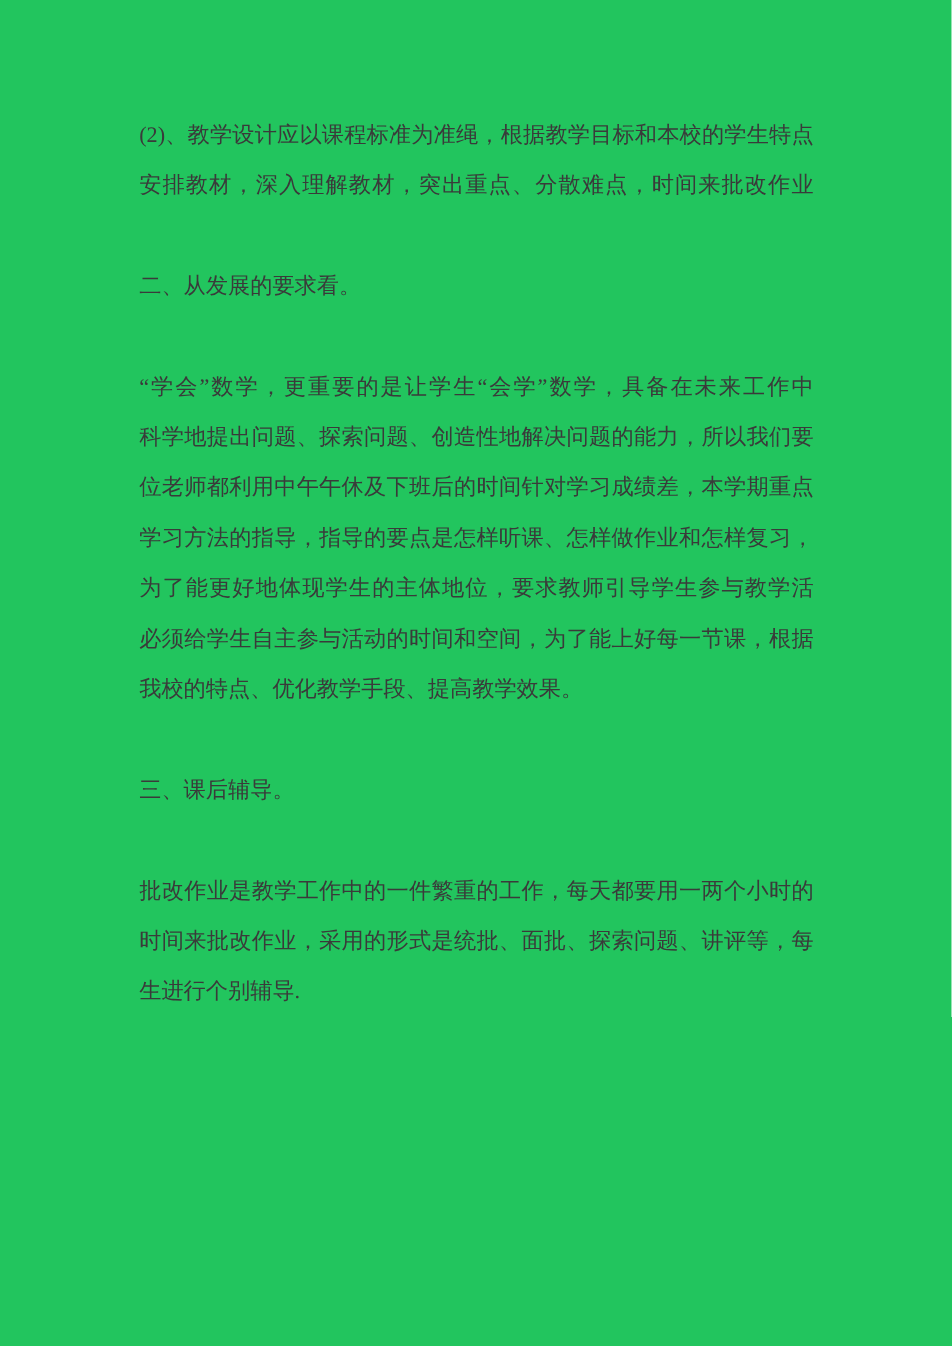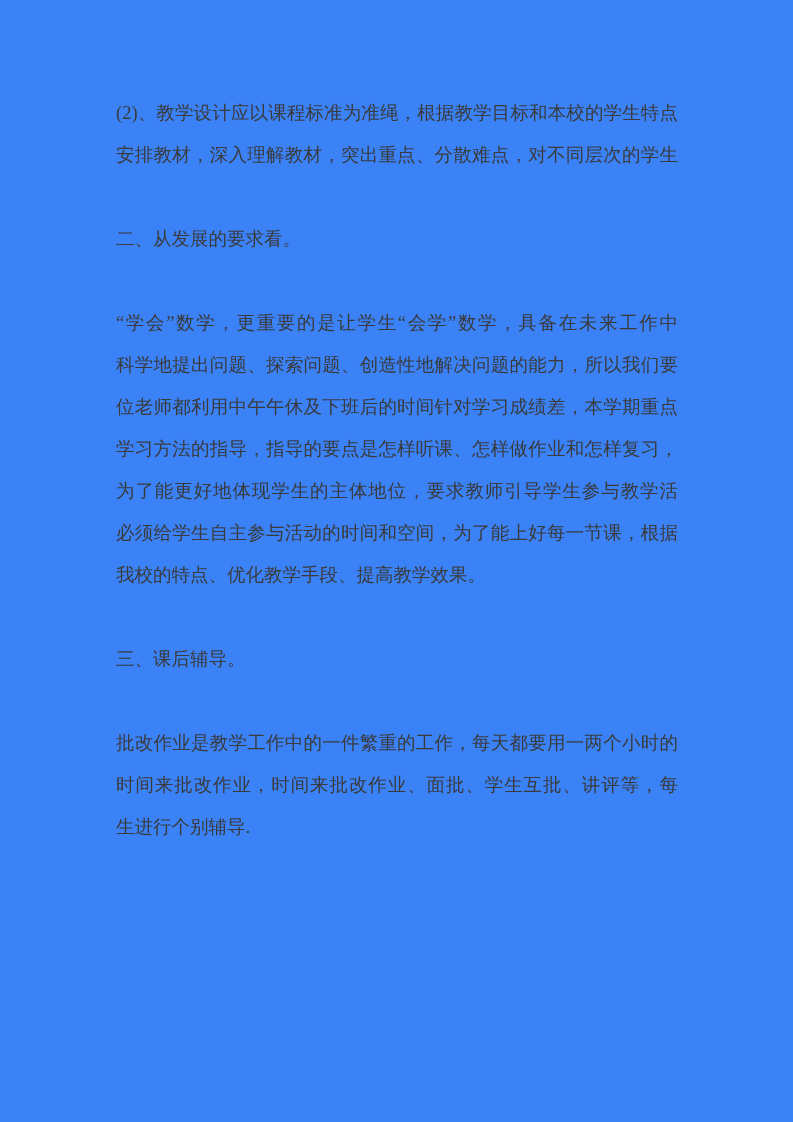--- a/index.html
+++ b/index.html
@@ -4,21 +4,21 @@
 <style>
   html, body {
     margin: 0;
     padding: 0;
     background: #ffffff;
   }
   .page {
     position: relative;
     width: 793px;
     height: 1122px;
-    background: #3b82f6;
+    background: #22c55e;
     overflow: hidden;
     font-family: "Liberation Serif", "DejaVu Serif", serif;
   }
   .content {
     position: absolute;
     left: 116px;
     top: 92px;
     width: 562px;
   }
   .para {
@@ -45,36 +45,36 @@
     vertical-align: top;
   }
 </style>
 </head>
 <body>
 
 <div class="page">
   <div class="content">
       <div class="para">
         <div class="line fill">(2)、教学设计应以课程标准为准绳，根据教学目标和本校的学生特点</div>
-        <div class="line fill">安排教材，深入理解教材，突出重点、分散难点，对不同层次的学生</div>
+        <div class="line fill">安排教材，深入理解教材，突出重点、分散难点，时间来批改作业</div>
       </div>
       <div class="para">
         <div class="line">二、从发展的要求看。</div>
       </div>
       <div class="para">
         <div class="line fill">“学会”数学，更重要的是让学生“会学”数学，具备在未来工作中</div>
         <div class="line fill">科学地提出问题、探索问题、创造性地解决问题的能力，所以我们要</div>
         <div class="line fill">位老师都利用中午午休及下班后的时间针对学习成绩差，本学期重点是</div>
         <div class="line fill">学习方法的指导，指导的要点是怎样听课、怎样做作业和怎样复习，</div>
         <div class="line fill">为了能更好地体现学生的主体地位，要求教师引导学生参与教学活动，</div>
         <div class="line fill">必须给学生自主参与活动的时间和空间，为了能上好每一节课，根据</div>
         <div class="line">我校的特点、优化教学手段、提高教学效果。</div>
       </div>
       <div class="para">
         <div class="line">三、课后辅导。</div>
       </div>
       <div class="para">
         <div class="line fill">批改作业是教学工作中的一件繁重的工作，每天都要用一两个小时的</div>
-        <div class="line fill">时间来批改作业，时间来批改作业、面批、学生互批、讲评等，每</div>
+        <div class="line fill">时间来批改作业，采用的形式是统批、面批、探索问题、讲评等，每</div>
         <div class="line">生进行个别辅导.</div>
       </div>
     </div>
 </div>
 
 </body></html>

